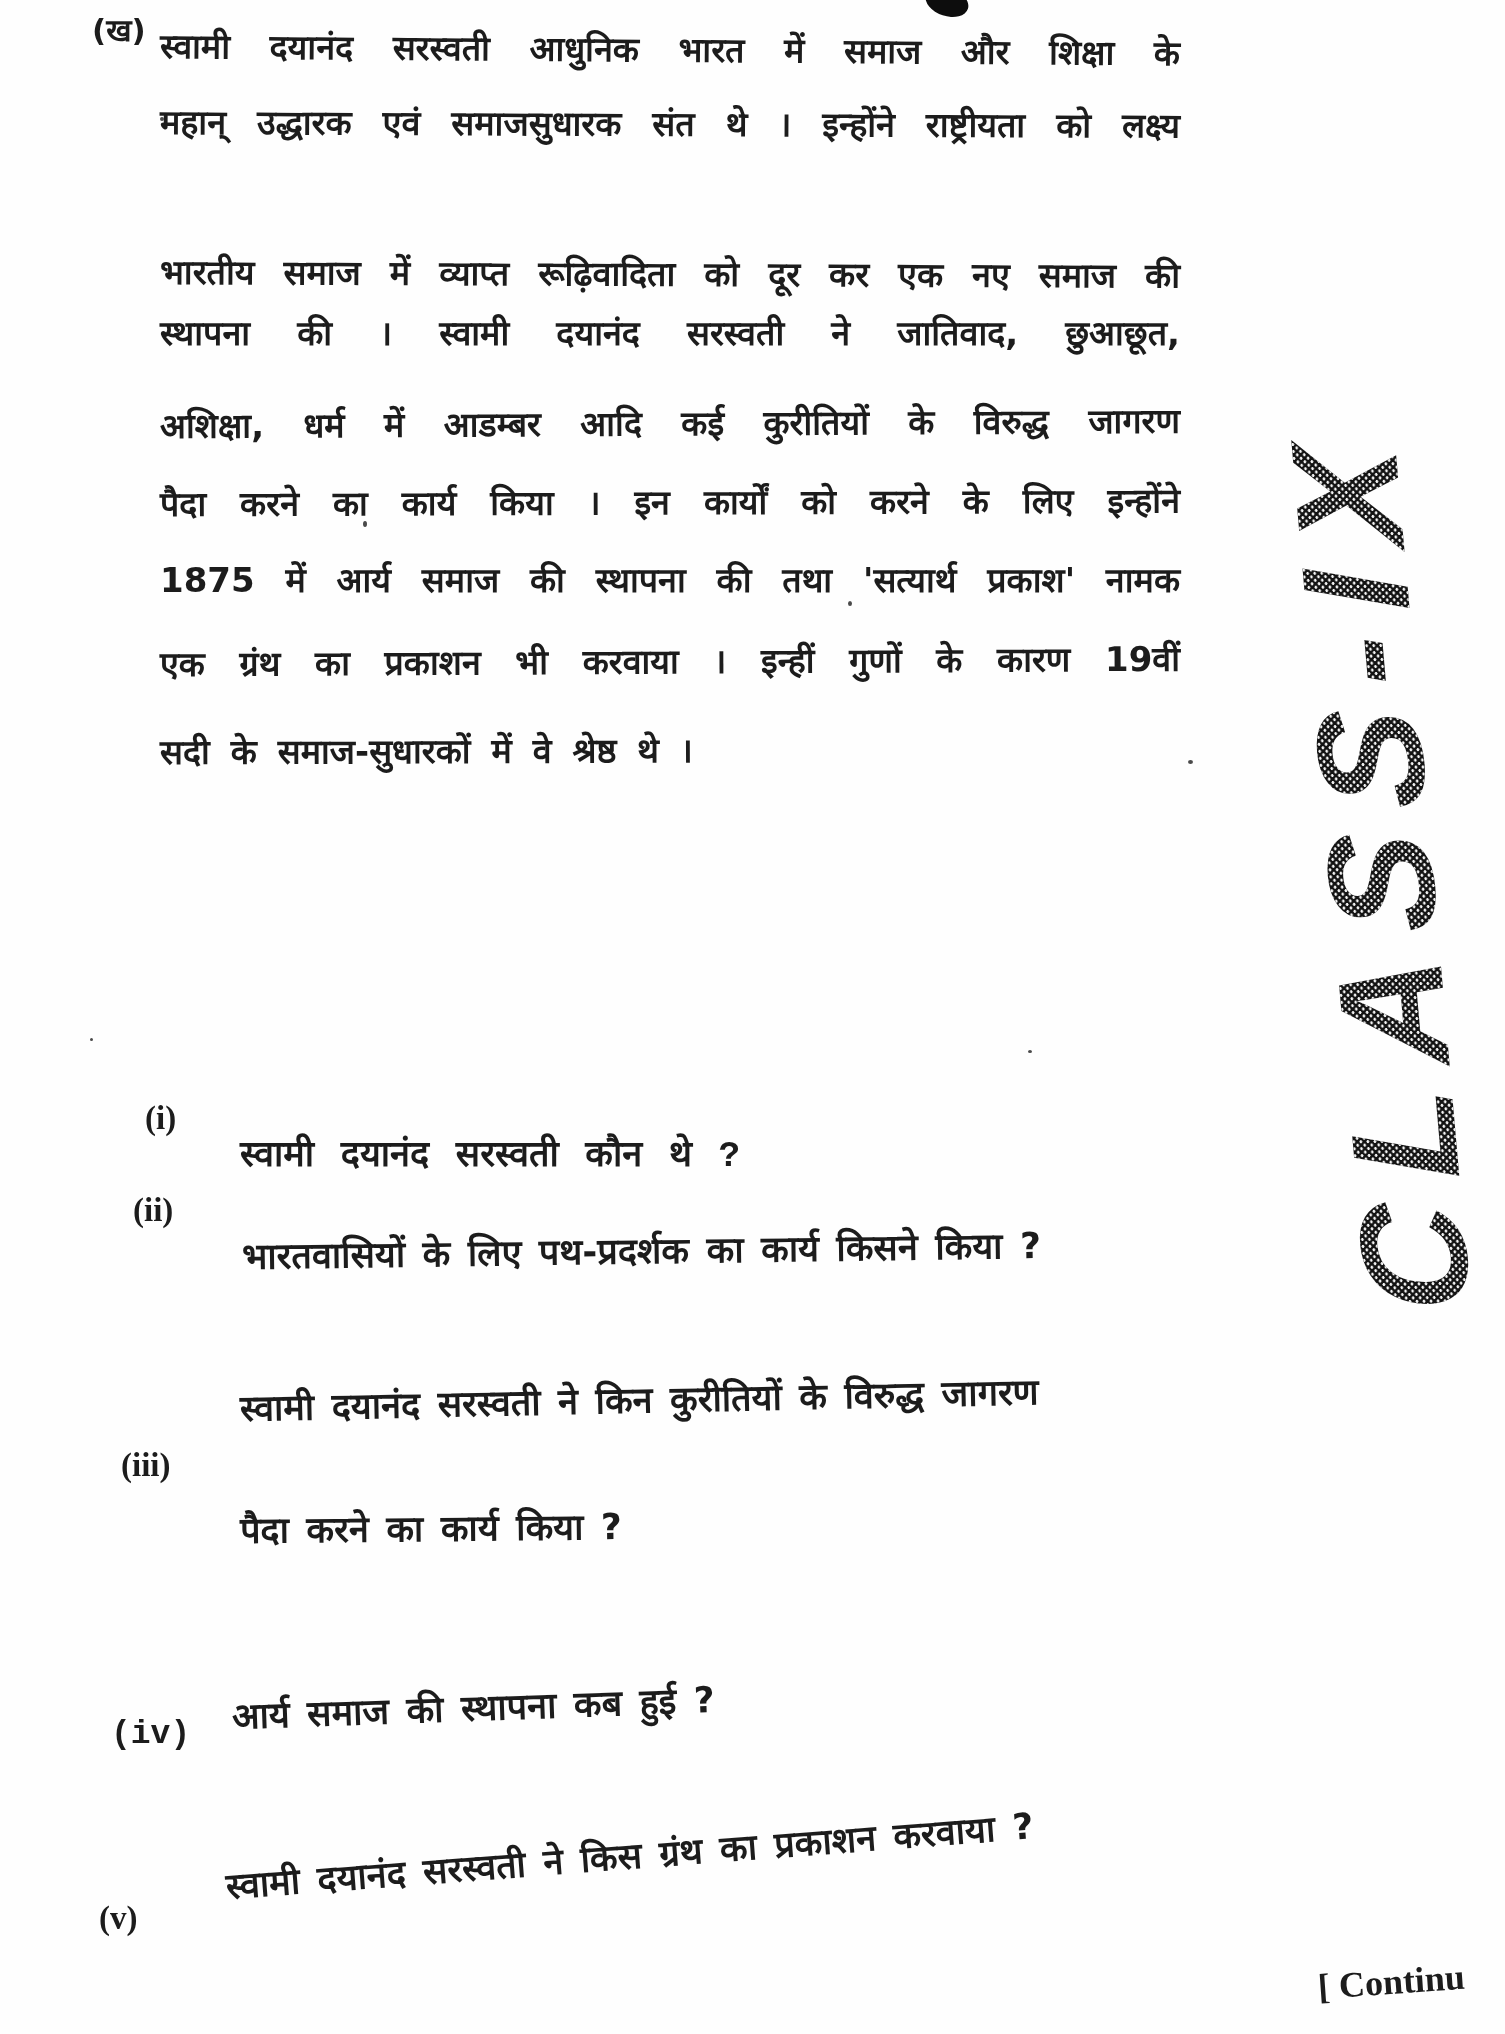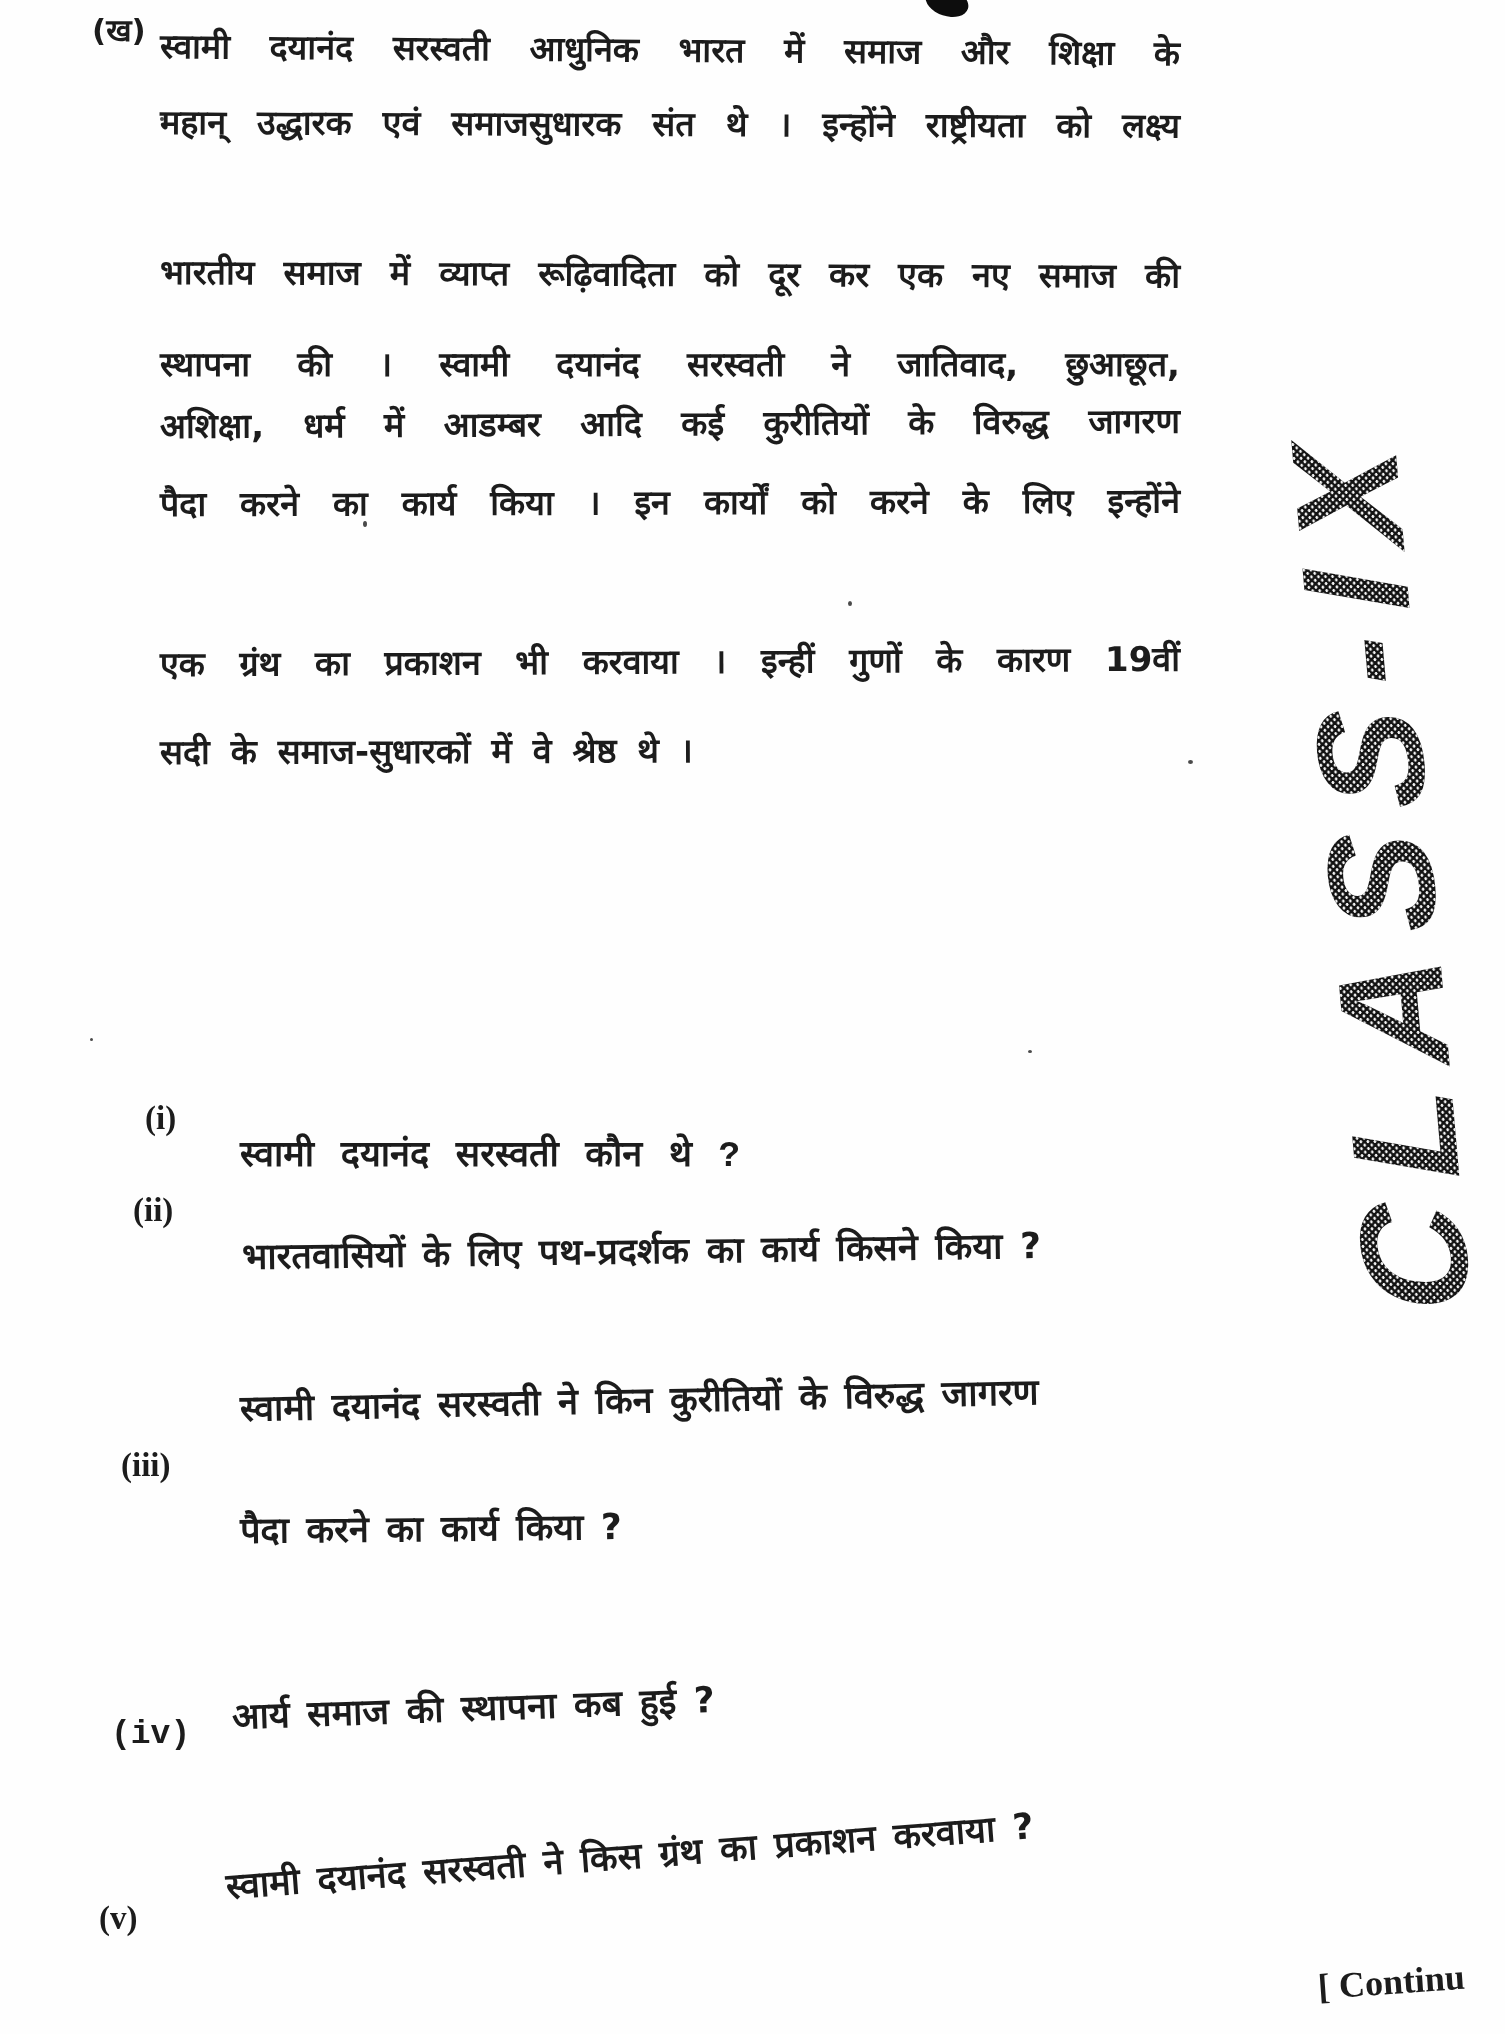--- a/index.html
+++ b/index.html
@@ -20,21 +20,21 @@
     position:absolute;left:160px;width:1020px;
     font-size:34px;font-weight:700;line-height:48px;
     white-space:nowrap;word-spacing:9px;
     transform-origin:left center;
   }
   .p-just{white-space:normal;text-align:justify;text-align-last:justify;word-spacing:4px;}
   .l1{top:22px;transform:rotate(.4deg);}
   .l2{top:98px;transform:rotate(.2deg);}
   .l3{top:172px;word-spacing:14px;}
   .l4{top:248px;transform:rotate(.2deg);}
-  .l5{top:340px;}
+  .l5{top:309px;}
   .l6{top:402px;transform:rotate(-.3deg);}
   .l7{top:480px;transform:rotate(-.2deg);}
   .l8{top:556px;}
   .l9{top:640px;transform:rotate(-.3deg);}
   .l10{top:728px;transform:rotate(-.2deg);white-space:nowrap;text-align:left;text-align-last:left;}
   
   .q-num{
     position:absolute;
     font-family:"Liberation Serif","DejaVu Serif",serif;
     font-size:33px;font-weight:600;white-space:nowrap;
@@ -104,20 +104,21 @@
 <div class="page">
 
   <div class="sec-label">(ख)</div>
 
   <div class="p-line p-just l1">स्वामी दयानंद सरस्वती आधुनिक भारत में समाज और शिक्षा के</div>
   <div class="p-line p-just l2">महान् उद्धारक एवं समाजसुधारक संत थे । इन्होंने राष्ट्रीयता को लक्ष्य</div>
   <div class="p-line p-just l4">भारतीय समाज में व्याप्त रूढ़िवादिता को दूर कर एक नए समाज की</div>
   <div class="p-line p-just l5">स्थापना की । स्वामी दयानंद सरस्वती ने जातिवाद, छुआछूत,</div>
   <div class="p-line p-just l6">अशिक्षा, धर्म में आडम्बर आदि कई कुरीतियों के विरुद्ध जागरण</div>
   <div class="p-line p-just l7">पैदा करने का कार्य किया । इन कार्यों को करने के लिए इन्होंने</div>
+  <div class="p-line p-just l8">1875 में आर्य समाज की स्थापना की तथा 'सत्यार्थ प्रकाश' नामक</div>
   <div class="p-line p-just l9">एक ग्रंथ का प्रकाशन भी करवाया । इन्हीं गुणों के कारण 19वीं</div>
   <div class="p-line l10">सदी के समाज-सुधारकों में वे श्रेष्ठ थे ।</div>
 
   <div class="q-num qn1">(i)</div>
   <div class="q-text qt1">स्वामी दयानंद सरस्वती कौन थे ?</div>
 
   <div class="q-num qn2">(ii)</div>
   <div class="q-text qt2">भारतवासियों के लिए पथ-प्रदर्शक का कार्य किसने किया ?</div>
 
   <div class="q-num qn3">(iii)</div>

